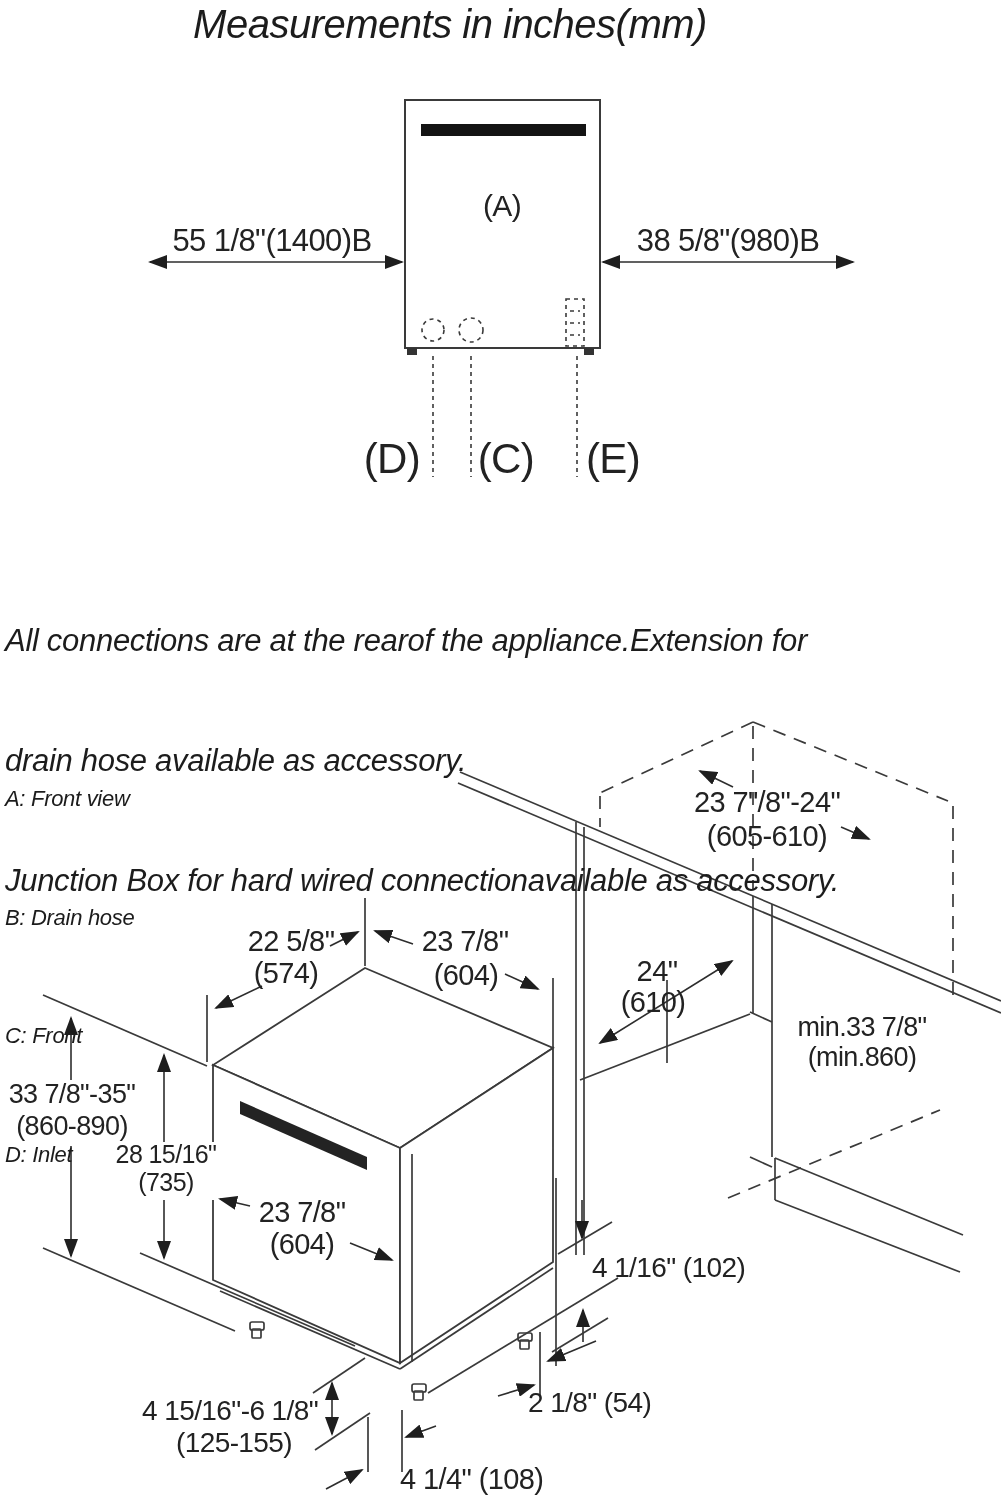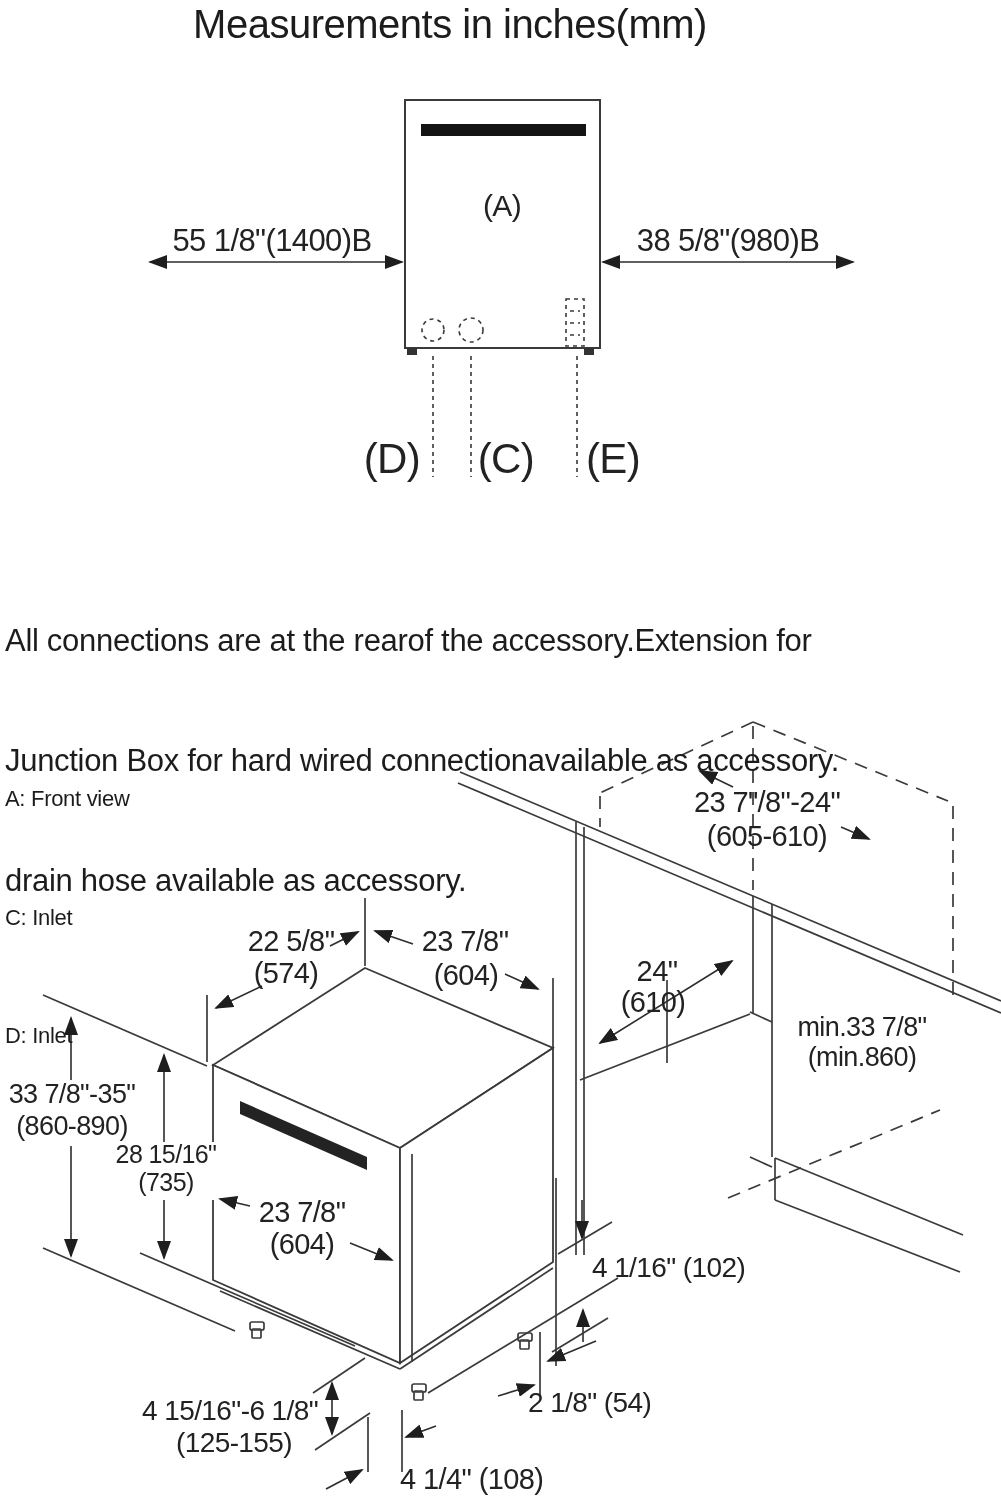--- a/index.html
+++ b/index.html
@@ -1,19 +1,19 @@
 <!DOCTYPE html>
 <html><head>
 <meta charset="utf-8">
 <style>
   html,body{margin:0;padding:0;background:#ffffff;}
   #page{position:relative;width:1001px;height:1500px;background:#fff;overflow:hidden;
         font-family:"Liberation Sans",sans-serif;color:#1c1c1c;}
   #art{position:absolute;left:0;top:0;}
-  .ovl{position:absolute;white-space:pre;letter-spacing:-0.3px;}
+  .ovl{position:absolute;white-space:pre;letter-spacing:-0.3px;font-style:italic;}
   #title{left:0;top:2px;width:900px;text-align:center;font-size:40px;letter-spacing:-0.5px;}
   #notes{left:5px;top:541px;font-size:31px;line-height:40px;}
   #legend{left:5px;top:700px;font-size:22px;line-height:39.5px;}
   svg text{font-family:"Liberation Sans",sans-serif;fill:#222;letter-spacing:-0.6px;}
   .ln{stroke:#3a3a3a;stroke-width:1.7;fill:none;}
   .ln2{stroke:#3a3a3a;stroke-width:2;fill:none;}
   .dash{stroke:#3a3a3a;stroke-width:1.7;fill:none;stroke-dasharray:13 9;}
   .dash2{stroke:#3a3a3a;stroke-width:1.6;fill:none;stroke-dasharray:4 4;}
   .face{fill:#ffffff;stroke:#3a3a3a;stroke-width:1.8;}
   .dim{stroke:#2d2d2d;stroke-width:1.6;fill:none;}
@@ -188,24 +188,25 @@
       <line x1="326" y1="1489" x2="362" y2="1470" class="dim" marker-end="url(#ah)"></line>
       <line x1="436" y1="1426" x2="406" y2="1437" class="dim" marker-end="url(#ah)"></line>
     </g>
     <text x="400" y="1489" font-size="29">4 1/4"  (108)</text>
   </g>
 </svg>
 
 <div id="title" class="ovl">Measurements in inches(mm)</div>
 
 <div id="notes" class="ovl">
-  <div>All connections are at the rearof the accessory.Extension for</div>
+  <div>All connections are at the rearof the appliance.Extension for</div>
+  <div>drain hose available as accessory.</div>
   <div>Junction Box for hard wired connectionavailable as accessory.</div>
-  <div>drain hose available as accessory.</div>
 </div>
 
 <div id="legend" class="ovl">
   <div>A: Front view</div>
-  <div>C: Inlet</div>
+  <div>B: Drain hose</div>
+  <div>C: Front</div>
   <div>D: Inlet</div>
 </div>
 
 </div>
 
 </body></html>

